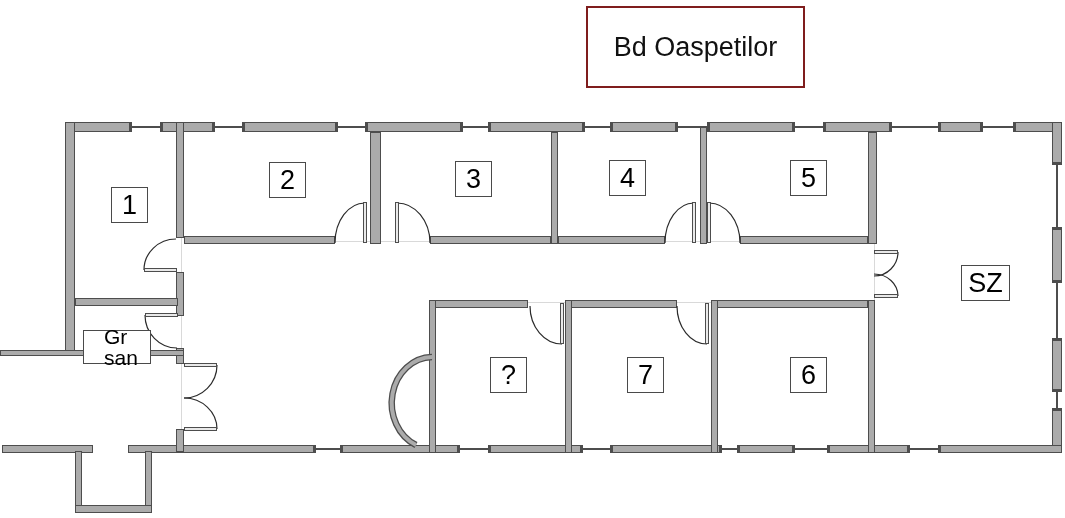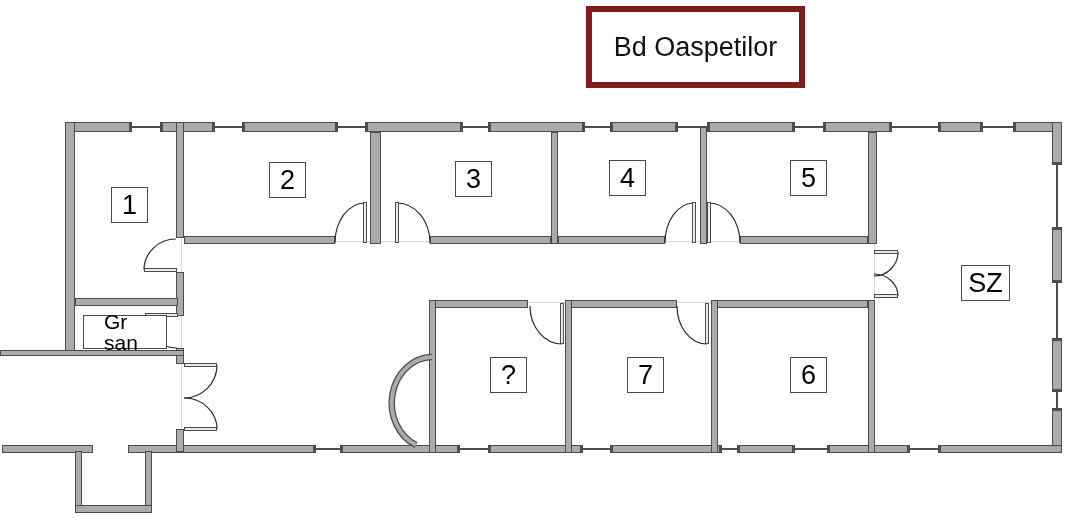--- a/index.html
+++ b/index.html
@@ -15,21 +15,21 @@
   .win-h::before{content:'';position:absolute;left:0;right:0;top:50%;height:2px;margin-top:-1px;background:var(--wall-line);}
   .win-v{position:absolute;box-sizing:border-box;border-top:3px solid var(--wall-line);border-bottom:3px solid var(--wall-line);}
   .win-v::before{content:'';position:absolute;top:0;bottom:0;left:50%;width:2px;margin-left:-1px;background:var(--wall-line);}
   .leaf{position:absolute;background:#e9e9e9;border:1px solid var(--wall-line);box-sizing:border-box;}
   svg.overlay{position:absolute;left:0;top:0;pointer-events:none;}
   .rlabel{position:absolute;background:#fff;border:1px solid var(--lbl);box-sizing:border-box;
           display:flex;align-items:center;justify-content:center;
           font-size:27px;color:var(--txt);line-height:1;}
   .rlabel.small{font-size:21px;}
   .title-box{position:absolute;left:586px;top:6px;width:219px;height:82px;background:#fff;
-             border:6px solid #7f1d1d;box-sizing:border-box;display:flex;flex-direction:column;
+             border:2px solid #7f1d1d;box-sizing:border-box;display:flex;flex-direction:column;
              align-items:center;justify-content:center;gap:6px;color:#111;}
   .title-box div{font-size:27px;line-height:1.2;white-space:pre;}
 </style>
 </head>
 <body>
 
 <div id="plan">
 
   <div class="thr" style="left:181px;top:238px;width:1px;height:214px;"></div>
   <div class="thr" style="left:874px;top:244px;width:1px;height:56px;"></div>
@@ -172,21 +172,21 @@
     </div>
   <div class="rlabel" style="left:627px;top:357px;width:37px;height:36px;">
       <span>7</span>
     </div>
   <div class="rlabel" style="left:790px;top:357px;width:37px;height:36px;">
       <span>6</span>
     </div>
   <div class="rlabel" style="left:961px;top:265px;width:49px;height:36px;">
       <span>SZ</span>
     </div>
-  <div class="rlabel small" style="left:83px;top:315px;width:84px;height:34px;padding-left:20px;">
+  <div class="rlabel small" style="left:83px;top:330px;width:68px;height:34px;padding-left:20px;">
       <span>Gr san</span>
     </div>
 
   <div class="title-box">
     <div>Bd Oaspetilor</div>
   </div>
 
 </div>
 
 </body></html>

